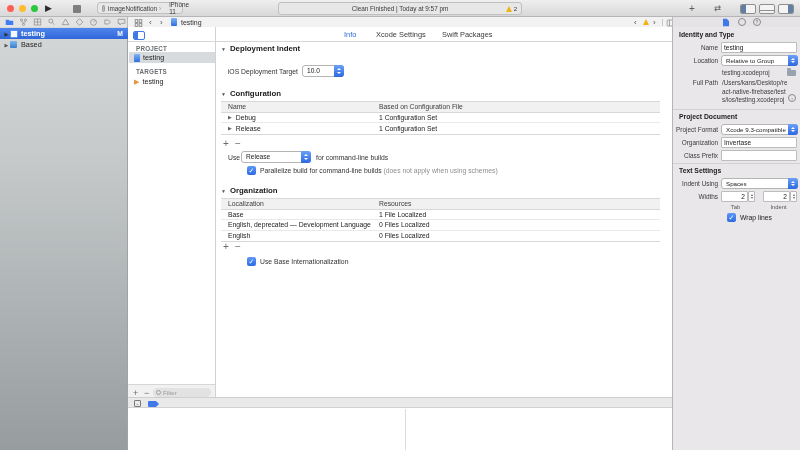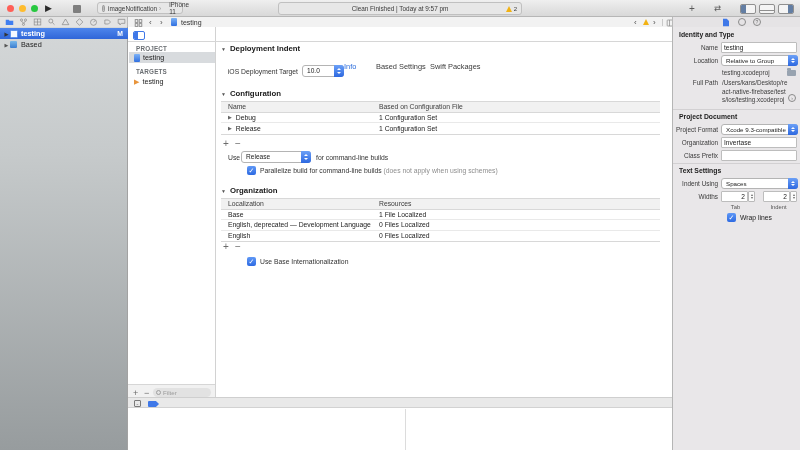--- a/index.html
+++ b/index.html
@@ -46,21 +46,21 @@
   .podsico { width:7px; height:7px; background:linear-gradient(#79b8ea,#3a7dd0); border-radius:1px; margin-right:4px; }
 
   
   .editor { position:absolute; left:128px; top:27px; width:544px; height:423px; background:#fff; }
   .vline { position:absolute; background:#d2d2d2; width:1px; }
   .hline { position:absolute; background:#d6d6d6; height:1px; }
   .panelico { position:absolute; width:12px; height:9px; border:1px solid #3f78e8; border-radius:2px; overflow:hidden; background:#fff; }
   .panelico i { position:absolute; left:0; top:0; bottom:0; width:4px; background:#3f78e8; }
   .grouphead { position:absolute; font-size:6.3px; font-weight:bold; color:#6b6f73; letter-spacing:.2px; }
   .srcrow { position:absolute; height:11px; display:flex; align-items:center; font-size:7.2px; color:#1d1d1d; }
-  .tab { position:absolute; top:3px; font-size:7.4px; color:#3a3a3a;margin-top:32px; }
+  .tab { position:absolute; top:3px; font-size:7.4px; color:#3a3a3a; }
   .tab.active { color:#2a6bdb; }
 
   
   .sechead { position:absolute; font-size:7.8px; font-weight:bold; color:#1a1a1a; }
   .sechead .disc2 { font-size:5px; color:#555; margin-right:4px; }
   .flabel { position:absolute; font-size:6.8px; color:#333; }
   .dd { position:absolute; height:12px; background:#fff; border:1px solid #b4b4b4; border-radius:3px;
         font-size:6.6px; color:#222; line-height:10px; padding-left:4px; }
   .dd-step { position:absolute; right:-1px; top:-1px; height:12px; width:10px;
              background:linear-gradient(#6ba0f7,#2d68e0); border-radius:0 3px 3px 0;
@@ -261,22 +261,22 @@
       <span>testing</span>
     </div>
     <div class="grouphead" style="left:8px;top:41px">TARGETS</div>
     <div class="srcrow" style="left:1px;top:49px;width:86px">
       <span style="color:#e8953c;font-size:7px;margin:0 3px 0 5px">▶</span>
       <span>testing</span>
     </div>
     <div class="vline" style="left:87px;top:0;height:370px"></div>
 
     <div class="tab active" style="left:216px">Info</div>
-    <div class="tab" style="left:248px">Based Settings</div>
-    <div class="tab" style="left:302px">Swift Packages</div>
+    <div class="tab" style="left:248px">Xcode Settings</div>
+    <div class="tab" style="left:314px">Swift Packages</div>
     <div class="hline" style="left:0;top:14px;width:544px"></div>
 
     <div class="sechead" style="left:93px;top:17px">
       <span class="disc2">▼</span><span>Deployment Indent</span>
     </div>
     <div class="flabel" style="left:94px;top:41px;width:76px;text-align:right">iOS Deployment Target</div>
     <div class="dd" style="left:174px;top:38px;width:42px">
       <span>10.0</span>
       <span class="dd-step">
           <span class="tri-u"></span>

